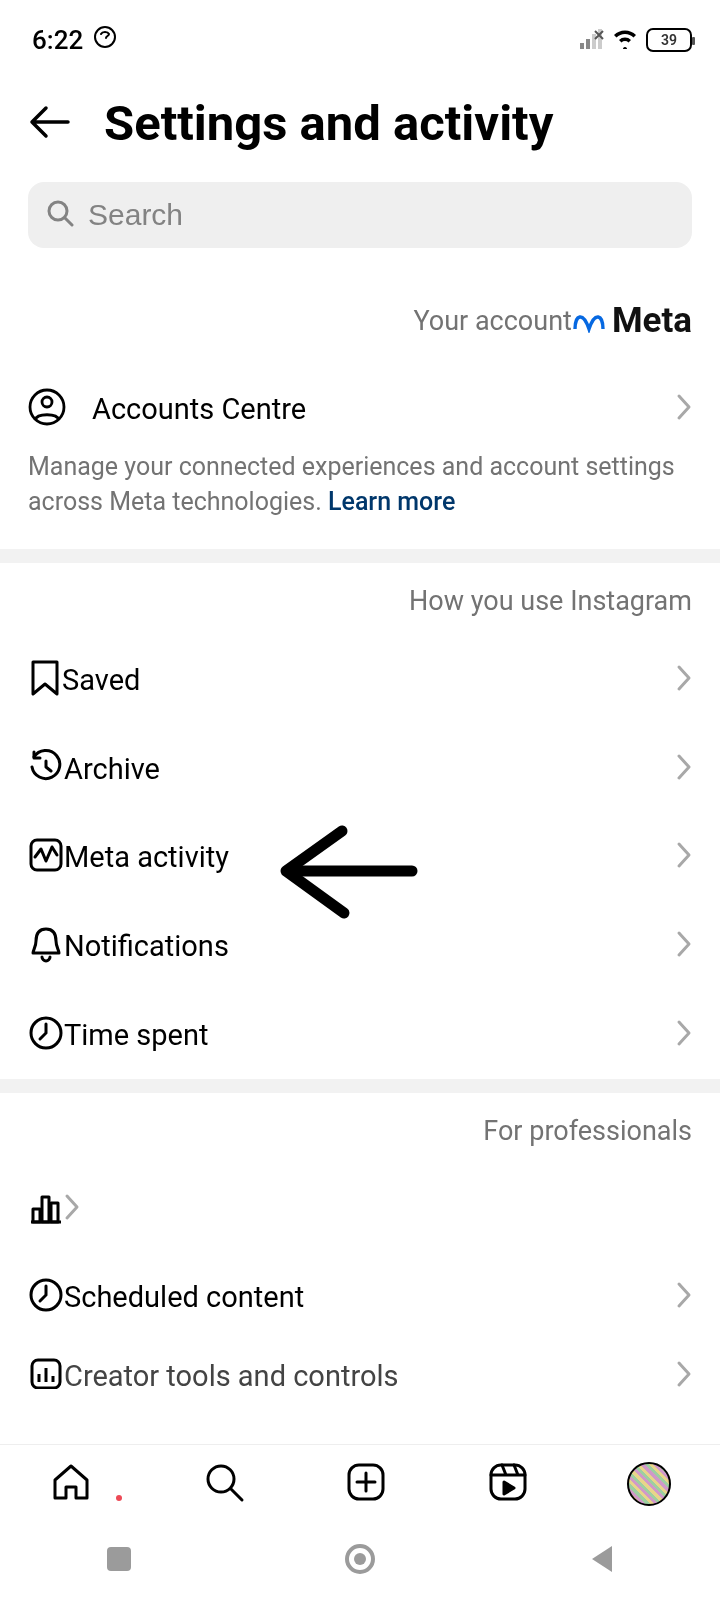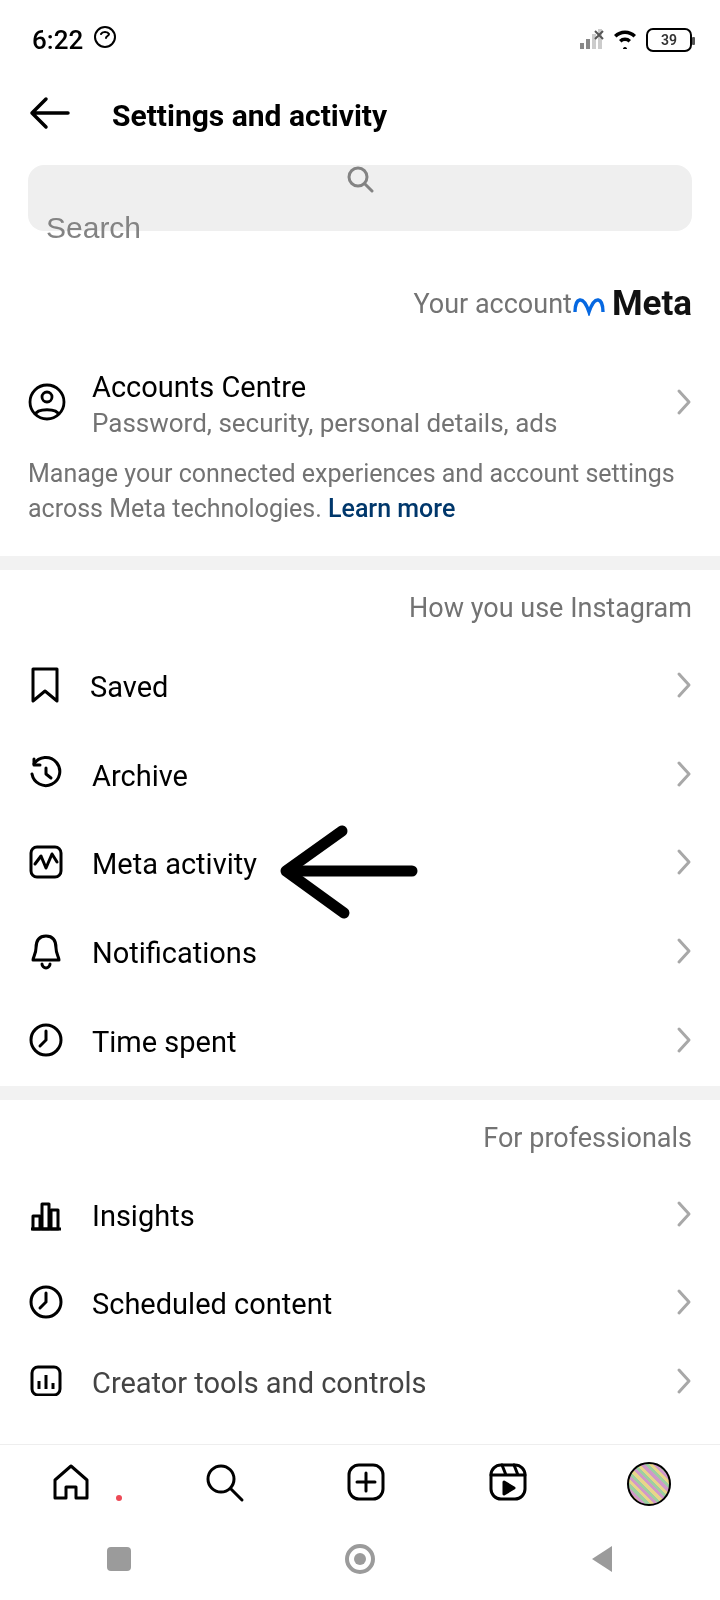--- a/index.html
+++ b/index.html
@@ -44,34 +44,32 @@
     background: #555;
     border-radius: 1px;
   }
   .header {
     display: flex;
     align-items: center;
     padding: 40px 28px 30px 28px;
     gap: 34px;
   }
   .header-title {
-    font-size: 30px;
+    font-size: 49px;
     font-weight: 700;
-    margin-left: 8px;
   }
   .search-wrap { padding: 0 28px 30px 28px; }
   .search-box {
     background: #efefef;
     border-radius: 16px;
     height: 66px;
     display: flex;
     align-items: center;
     padding: 0 18px;
     gap: 14px;
-    flex-direction: column;
   }
   .search-input {
     border: none;
     background: transparent;
     font-size: 30px;
     color: #888;
     outline: none;
     width: 100%;
   }
   .search-input::placeholder { color: #838383; }
@@ -127,21 +125,20 @@
   }
   .learn-more { color: #00376b; font-weight: 500; }
   .divider {
     height: 14px;
     background: #f2f2f2;
   }
   .list-row {
     display: flex;
     align-items: center;
     padding: 24px 28px;
-    gap: 28px;
   }
   .list-label {
     flex: 1;
     font-size: 29px;
     color: #000;
   }
   .bottom-nav {
     position: absolute;
     bottom: 78px;
     left: 0; right: 0;
@@ -242,21 +239,20 @@
     <span>
       <svg width="40" height="40" viewBox="0 0 40 40" fill="none" stroke="#000" stroke-width="2.8">
           <circle cx="20" cy="20" r="17"></circle>
           <circle cx="20" cy="15" r="5"></circle>
           <path d="M8 33 c2-7 22-7 24 0"></path>
         </svg>
     </span>
   </div>
   <div class="row-body">
     <div class="row-title">Accounts Centre</div>
-    <div class="row-sub">Password, security, personal details, ads</div>
   </div>
   <span class="chev">
     <svg width="16" height="28" viewBox="0 0 16 28" fill="none" stroke="#a8a8a8" stroke-width="3" stroke-linecap="round" stroke-linejoin="round">
         <path d="M3 3 L13 14 L3 25"></path>
       </svg>
   </span>
 </div>
 
 <div class="account-desc">
   <span>Manage your connected experiences and account settings across Meta technologies. </span><span class="learn-more">Learn more</span>
@@ -341,21 +337,20 @@
 
 <div class="list-row">
   <span>
     <svg width="36" height="36" viewBox="0 0 36 36" fill="none" stroke="#000" stroke-width="3" stroke-linejoin="round">
         <path d="M3 33 H33"></path>
         <rect x="5" y="20" width="7" height="13"></rect>
         <rect x="14" y="8" width="7" height="25"></rect>
         <rect x="23" y="14" width="7" height="19"></rect>
       </svg>
   </span>
-  <div class="list-label">Insights</div>
   <span class="chev"><svg width="16" height="28" viewBox="0 0 16 28" fill="none" stroke="#a8a8a8" stroke-width="3" stroke-linecap="round" stroke-linejoin="round">
         <path d="M3 3 L13 14 L3 25"></path>
       </svg></span>
 </div>
 
 <div class="list-row">
   <span>
     <svg width="36" height="36" viewBox="0 0 36 36" fill="none" stroke="#000" stroke-width="3" stroke-linecap="round">
         <circle cx="18" cy="18" r="15"></circle>
         <path d="M18 9 V18 L12 24"></path>

